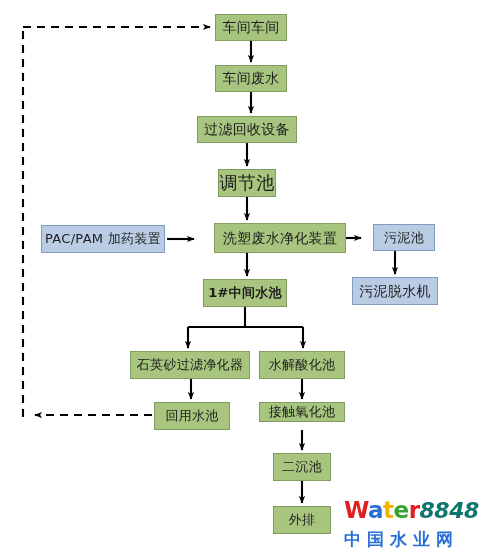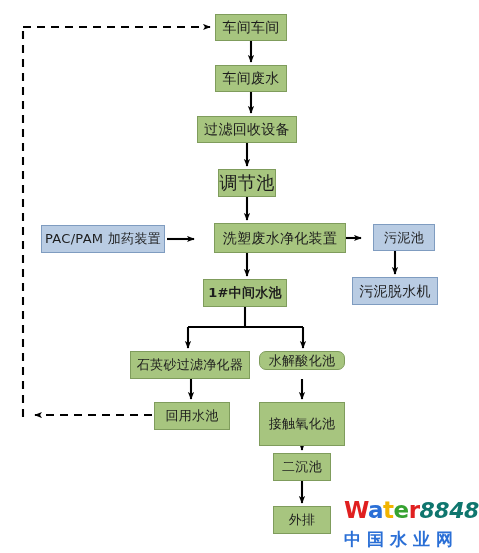--- a/index.html
+++ b/index.html
@@ -107,25 +107,25 @@
   <div class="node green" style="left:197px;top:223px;width:132px;height:30px;font-size:14px;margin-left:17px;">洗塑废水净化装置</div>
 
   <div class="node blue" style="left:364px;top:224px;width:62px;height:27px;font-size:13px;margin-left:9px;">污泥池</div>
 
   <div class="node blue" style="left:352px;top:277px;width:86px;height:28px;font-size:14px;">污泥脱水机</div>
 
   <div class="node green" style="left:203px;top:279px;width:84px;height:28px;font-size:13px;font-weight:bold;">1#中间水池</div>
 
   <div class="node green" style="left:130px;top:351px;width:120px;height:28px;font-size:13px;">石英砂过滤净化器</div>
 
-  <div class="node green" style="left:259px;top:351px;width:86px;height:19px;font-size:13px;border-radius:7px;">水解酸化池</div>
+  <div class="node green" style="left:259px;top:351px;width:86px;height:28px;font-size:13px;">水解酸化池</div>
 
   <div class="node green" style="left:154px;top:402px;width:76px;height:28px;font-size:13px;">回用水池</div>
 
-  <div class="node green" style="left:259px;top:402px;width:86px;height:44px;font-size:13px;">接触氧化池</div>
+  <div class="node green" style="left:259px;top:402px;width:86px;height:20px;font-size:13px;">接触氧化池</div>
 
   <div class="node green" style="left:273px;top:453px;width:58px;height:28px;font-size:13px;">二沉池</div>
 
   <div class="node green" style="left:273px;top:506px;width:58px;height:28px;font-size:13px;">外排</div>
 
   <div id="logo">
     <div class="logo-top">
       <span class="c1">W</span><span class="c2">a</span><span class="c3">t</span><span class="c4">e</span><span class="c5">r</span><span class="logo-num">8848</span><span class="logo-dotcom">.com</span>
     </div>
     <div class="logo-bottom">中国水业网</div>

